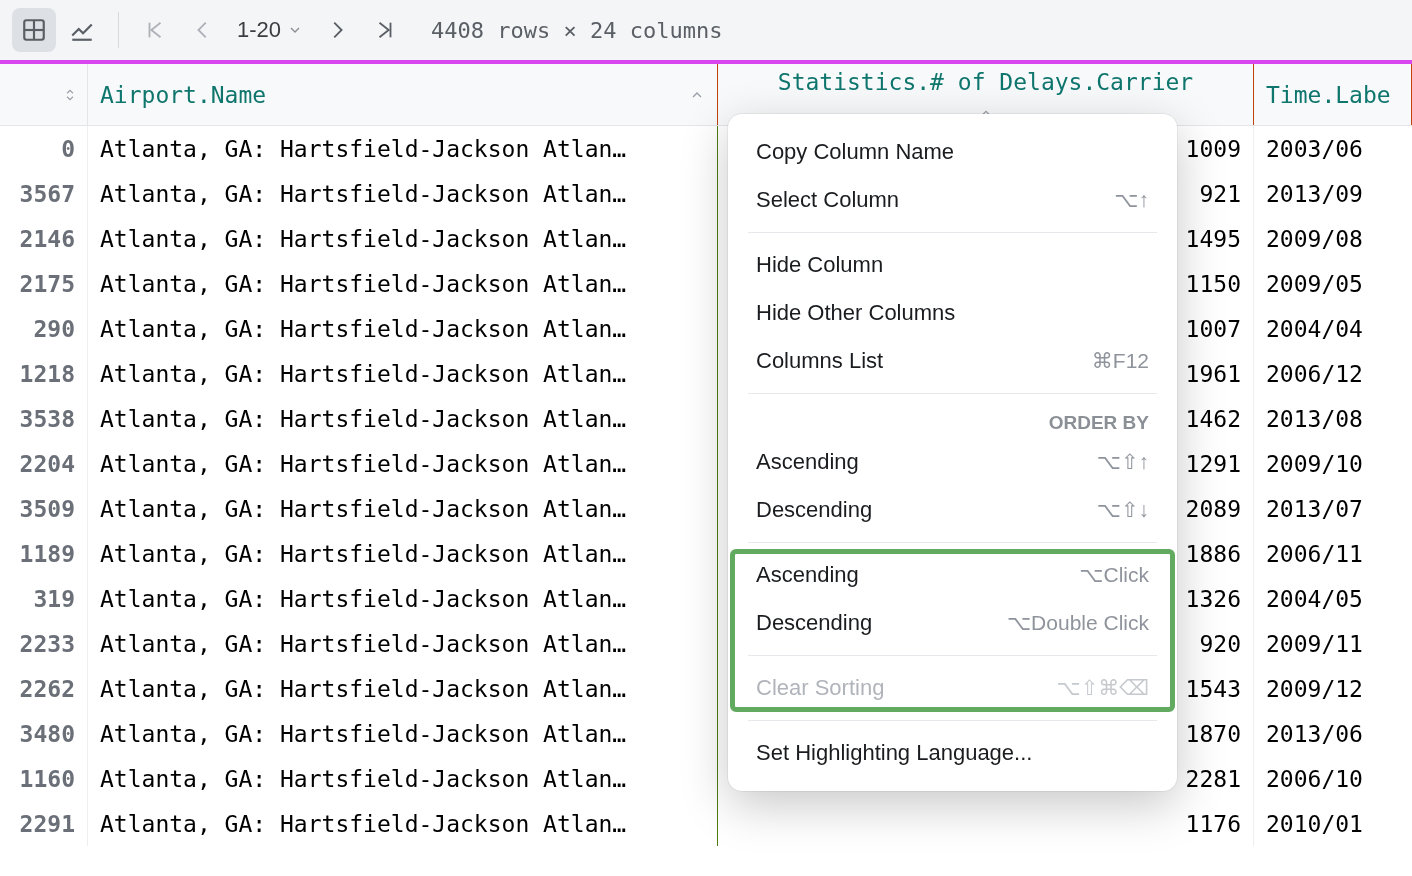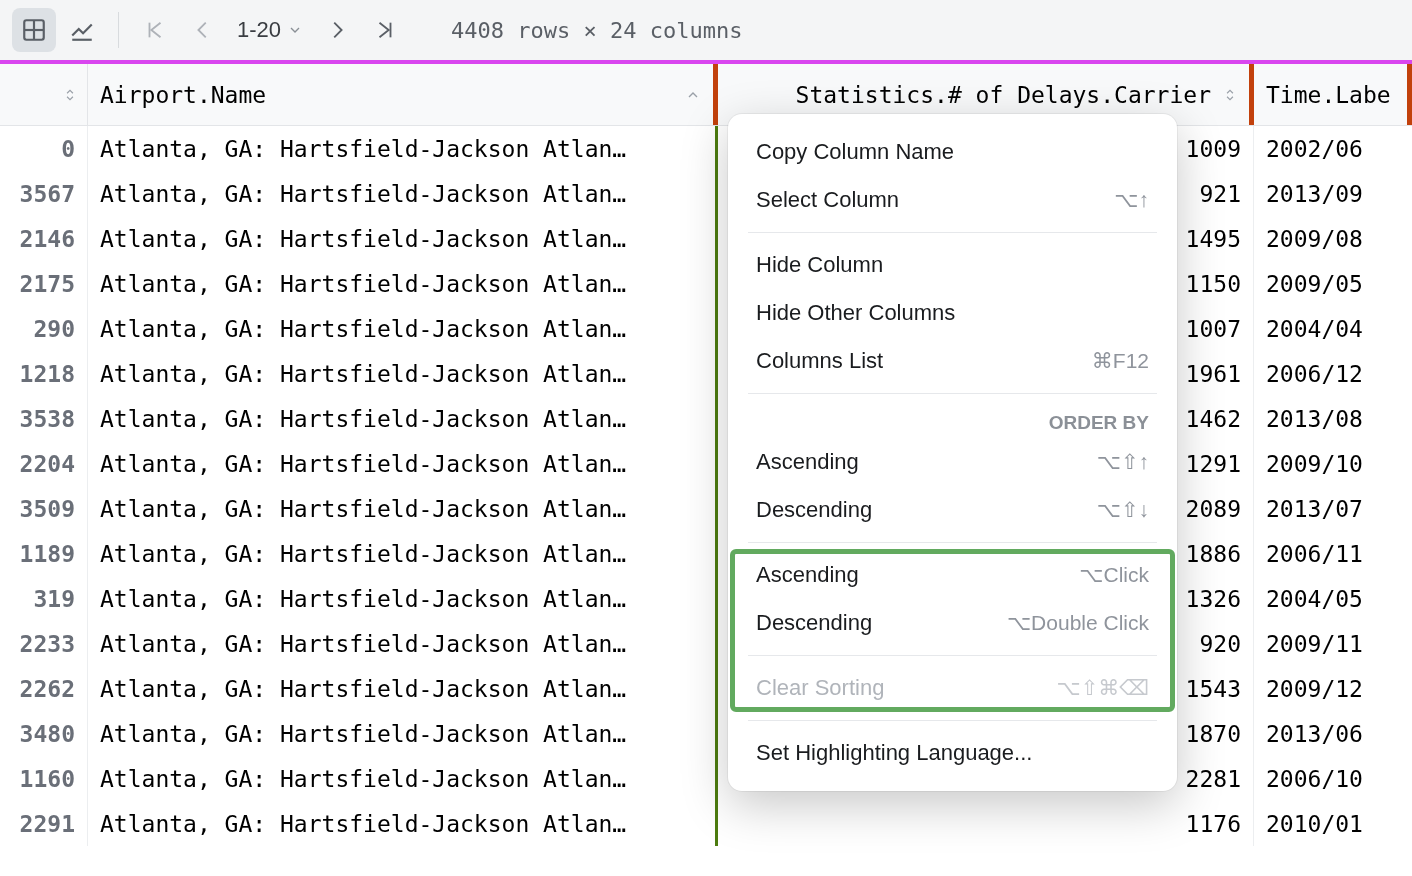--- a/index.html
+++ b/index.html
@@ -43,46 +43,46 @@
 }
 .page-range {
   display: flex; align-items: center; gap: 6px;
   font-family: -apple-system, "Segoe UI", sans-serif;
   font-size: 22px; color: #3a3d42; padding: 0 8px;
   cursor: pointer;
 }
 .page-range svg { stroke: #8a8f96; fill: none; stroke-width: 2; }
 .row-count {
   font-family: "SF Mono", Menlo, monospace;
-  font-size: 22px; color: #5a5f66; margin-left: 40px;
+  font-size: 22px; color: #5a5f66; margin-left: 20px;
 }
 
 
 .header-row {
   height: 62px;
   background: #f8f9fa;
   border-bottom: 1px solid #e3e5e8;
   display: flex;
   align-items: stretch;
 }
 .idx-col {
   width: 88px;
   border-right: 1px solid #e3e5e8;
   display: flex; align-items: center; justify-content: flex-end;
   padding-right: 10px;
 }
 .hdr-cell {
   display: flex; align-items: center; padding: 0 12px;
-  border-right: 5px solid #c2410c;
+  border-right: 1px solid #c2410c;
   font-family: "SF Mono", Menlo, monospace;
-  font-size: 23px; color: #000000;
+  font-size: 23px; color: #0f766e;
   cursor: pointer;
 }
 .col-airport { width: 630px; }
-.col-stats   { width: 536px; justify-content: flex-end; gap: 12px; }
+.col-stats   { width: 536px; justify-content: flex-end; gap: 12px; flex-direction: column; }
 .col-time    { flex: 1; }
 .sort-ind { margin-left: auto; }
 .sort-ind svg, .idx-col svg, .col-stats svg { stroke: #9aa0a8; fill: none; stroke-width: 2; }
 
 
 .data-area { }
 .data-row {
   height: 45px;
   display: flex;
   align-items: stretch;
@@ -93,21 +93,21 @@
   font-size: 23px;
   padding: 0 12px;
   white-space: nowrap;
   overflow: hidden;
 }
 .cell.idx {
   width: 88px; justify-content: flex-end;
   color: #6a6f78; font-weight: 600;
   border-right: 1px solid #eceef0;
 }
-.cell.airport { width: 630px; border-right: 3px solid #4d7c0f; text-overflow: ellipsis; }
+.cell.airport { width: 630px; border-right: 1px solid #4d7c0f; text-overflow: ellipsis; }
 .cell.stats   { width: 536px; justify-content: flex-end; border-right: 1px solid #eceef0; }
 .cell.time    { flex: 1; }
 
 
 .ctx-menu {
   position: absolute;
   left: 728px; top: 114px;
   width: 449px;
   background: #fff;
   border-radius: 14px;
@@ -216,21 +216,21 @@
   <div class="hdr-cell col-time">
     <span>Time.Labe</span>
   </div>
 </div>
 
 <div class="data-area" id="data-area">
     <div class="data-row">
       <div class="cell idx">0</div>
       <div class="cell airport">Atlanta, GA: Hartsfield-Jackson Atlan…</div>
       <div class="cell stats">1009</div>
-      <div class="cell time">2002/06</div>
+      <div class="cell time">2003/06</div>
     </div>
     <div class="data-row">
       <div class="cell idx">3567</div>
       <div class="cell airport">Atlanta, GA: Hartsfield-Jackson Atlan…</div>
       <div class="cell stats">921</div>
       <div class="cell time">2013/09</div>
     </div>
     <div class="data-row">
       <div class="cell idx">2146</div>
       <div class="cell airport">Atlanta, GA: Hartsfield-Jackson Atlan…</div>

